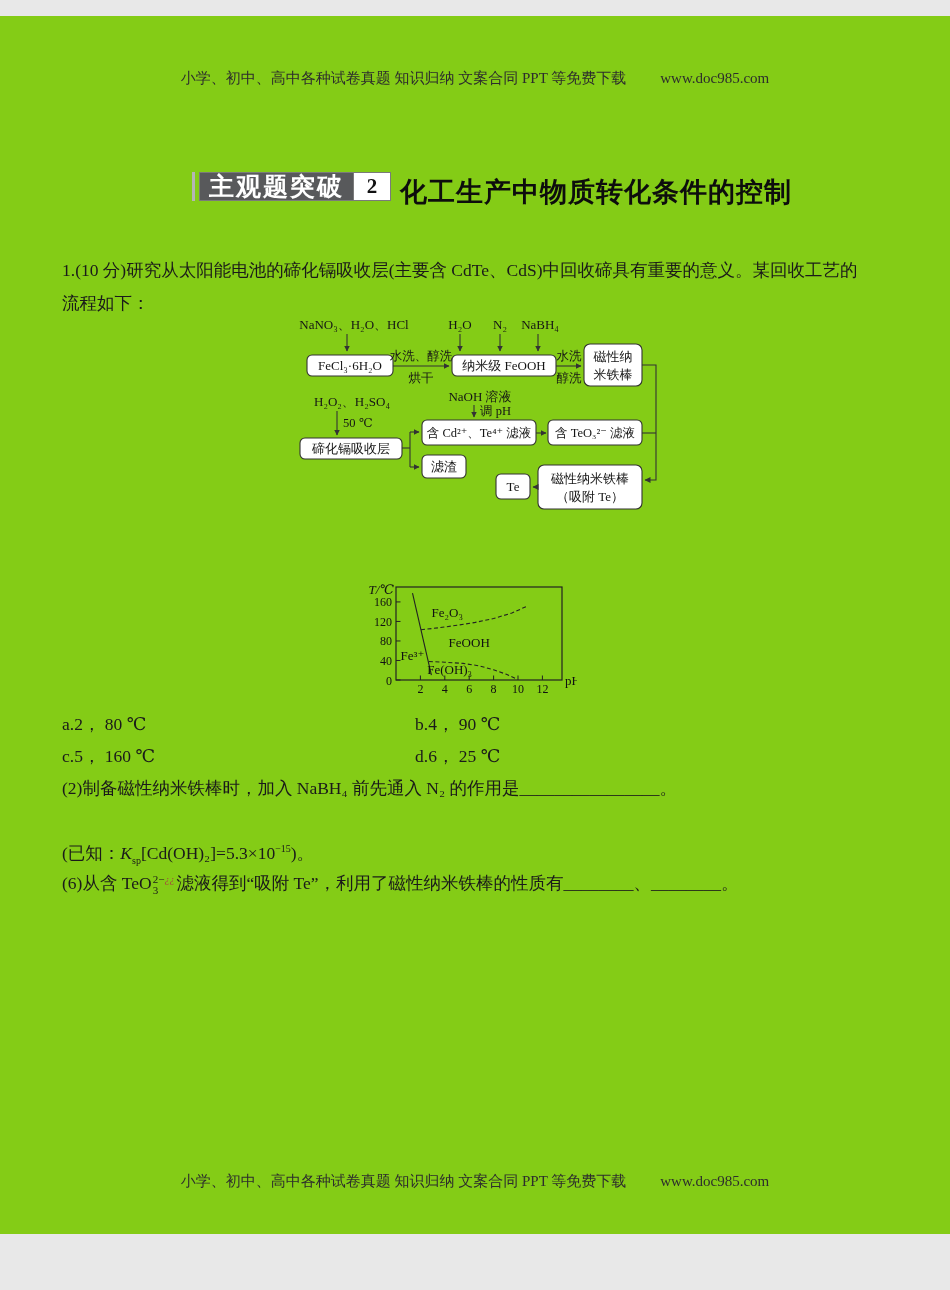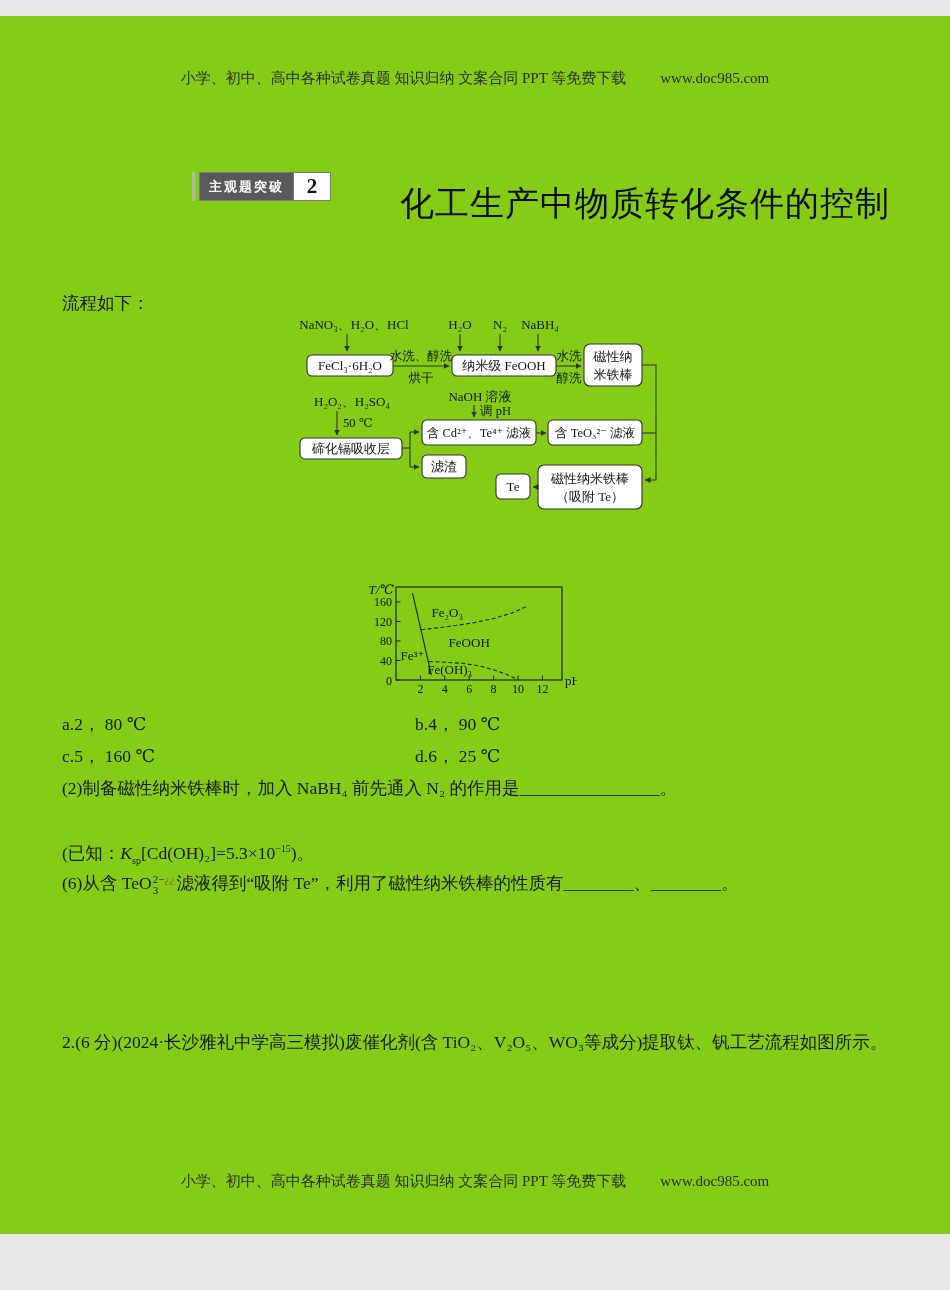--- a/index.html
+++ b/index.html
@@ -8,24 +8,24 @@
 
   
   .edge-line { position:absolute; width:100%; text-align:center; font-size:15px; color:#2d2d2d; }
   .edge-line .url { margin-left:34px; }
 
   
   .banner { position:absolute; left:192px; top:156px; display:flex; align-items:stretch; height:29px; }
   .banner .accent { width:3px; background:#b5b5b5; margin-right:4px; }
   .banner .badge-wrap { display:flex; border:1px solid #7a7a7a; }
   .banner .badge { background:var(--banner,#58595b); color:#fff; font-family:"Liberation Sans","DejaVu Sans",sans-serif;
-                   font-weight:bold; font-size:13px; line-height:27px; padding:0 9px; letter-spacing:2px; }
+                   font-weight:bold; font-size:25px; line-height:27px; padding:0 9px; letter-spacing:2px; }
   .banner .num { background:#fff; color:#111; width:37px; text-align:center; font-weight:bold;
                  font-size:21px; line-height:27px; border-left:1px solid #7a7a7a; }
-  .main-title { position:absolute; left:400px; top:165px; font-size:34px; font-weight:normal; color:#0d0d0d;
+  .main-title { position:absolute; left:400px; top:158px; font-size:27px; font-weight:bold; color:#0d0d0d;
                 font-family:"Liberation Sans","DejaVu Sans",sans-serif; letter-spacing:1px; }
 
   
   .para { position:absolute; left:62px; font-size:17.5px; white-space:nowrap; color:#1a1a1a; }
   .it { font-style:italic; }
   sub, sup { font-size:10px; }
   .stack { display:inline-block; vertical-align:-0.45em; line-height:0.95; font-size:11px; margin:0 2px 0 1px; text-align:left; }
   .stack .top, .stack .bot { display:block; }
   .err { color:var(--err,#a84040); font-style:italic; font-size:10px; }
 
@@ -50,20 +50,21 @@
 
   <div class="banner">
     <div class="accent"></div>
     <div class="badge-wrap">
       <div class="badge">主观题突破</div>
       <div class="num">2</div>
     </div>
   </div>
   <div class="main-title">化工生产中物质转化条件的控制</div>
 
+  <div class="para" style="top:242px;">1.(10 分)研究从太阳能电池的碲化镉吸收层(主要含 CdTe、CdS)中回收碲具有重要的意义。某回收工艺的</div>
   <div class="para" style="top:275px;">流程如下：</div>
 
   <svg style="position:absolute;left:282px;top:297px;" width="410" height="205" viewBox="0 0 410 205">
     <defs>
       <marker id="arr" markerWidth="8" markerHeight="8" refX="5.5" refY="3" orient="auto" markerUnits="userSpaceOnUse">
         <path d="M0,0 L6,3 L0,6 z" fill="#333"></path>
       </marker>
     </defs>
 
     <text class="fc-txt" x="72" y="16" text-anchor="middle">NaNO₃、H₂O、HCl</text>
@@ -173,19 +174,18 @@
   <div class="para" style="top:696px;left:415px;">b.4， 90 ℃</div>
   <div class="para" style="top:728px;left:62px;">c.5， 160 ℃</div>
   <div class="para" style="top:728px;left:415px;">d.6， 25 ℃</div>
 
   <div class="para" style="top:760px;">(2)制备磁性纳米铁棒时，加入 NaBH₄ 前先通入 N₂ 的作用是________________。</div>
 
   <div class="para" style="top:825px;"><span>(已知：</span><span class="it">K</span><sub>sp</sub><span>[Cd(OH)₂]=5.3×10</span><sup>−15</sup><span>)。</span></div>
 
   <div class="para" style="top:855px;"><span>(6)从含 TeO</span><span class="stack"><span class="top"><span>2−</span><span class="err">¿¿</span></span><span class="bot">3</span></span><span>滤液得到“吸附 Te”，利用了磁性纳米铁棒的性质有________、________。</span></div>
 
-  <div class="para" style="top:1014px;">2.(6 分)(2024·长沙雅礼中学高三模拟)废催化剂(含 TiO₂、V₂O₅、WO₃等成分)提取钛、钒工艺流程如图所示。</div>
 
   <div class="edge-line" style="top:1156px;">
     <span>小学、初中、高中各种试卷真题 知识归纳 文案合同 PPT 等免费下载</span><span class="url">www.doc985.com</span>
   </div>
 
 </div>
 
 </body></html>

